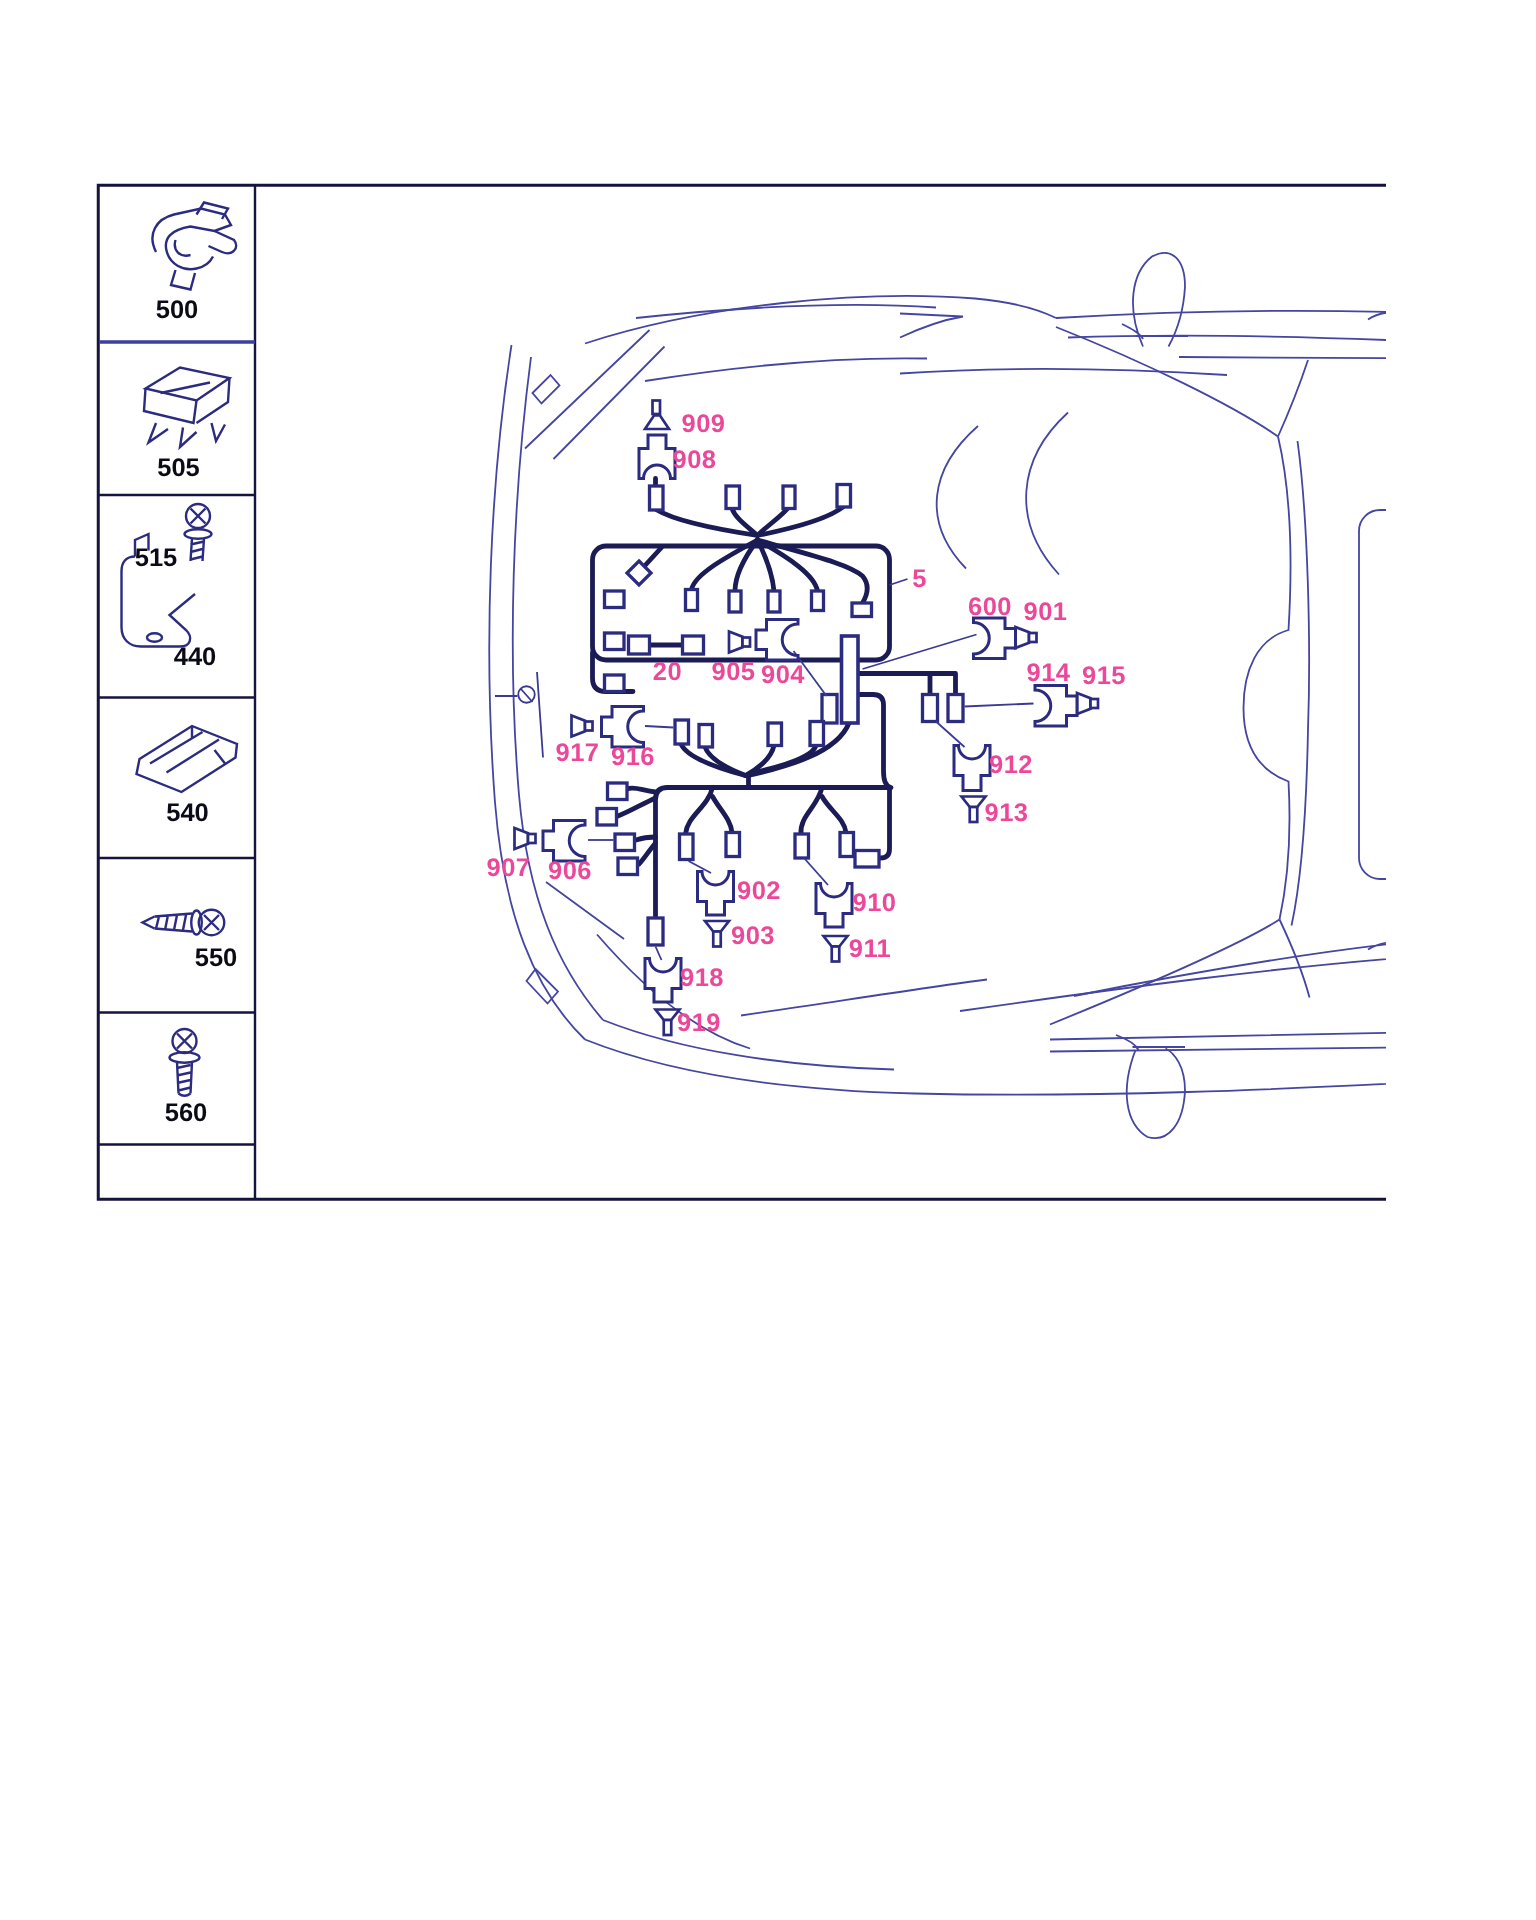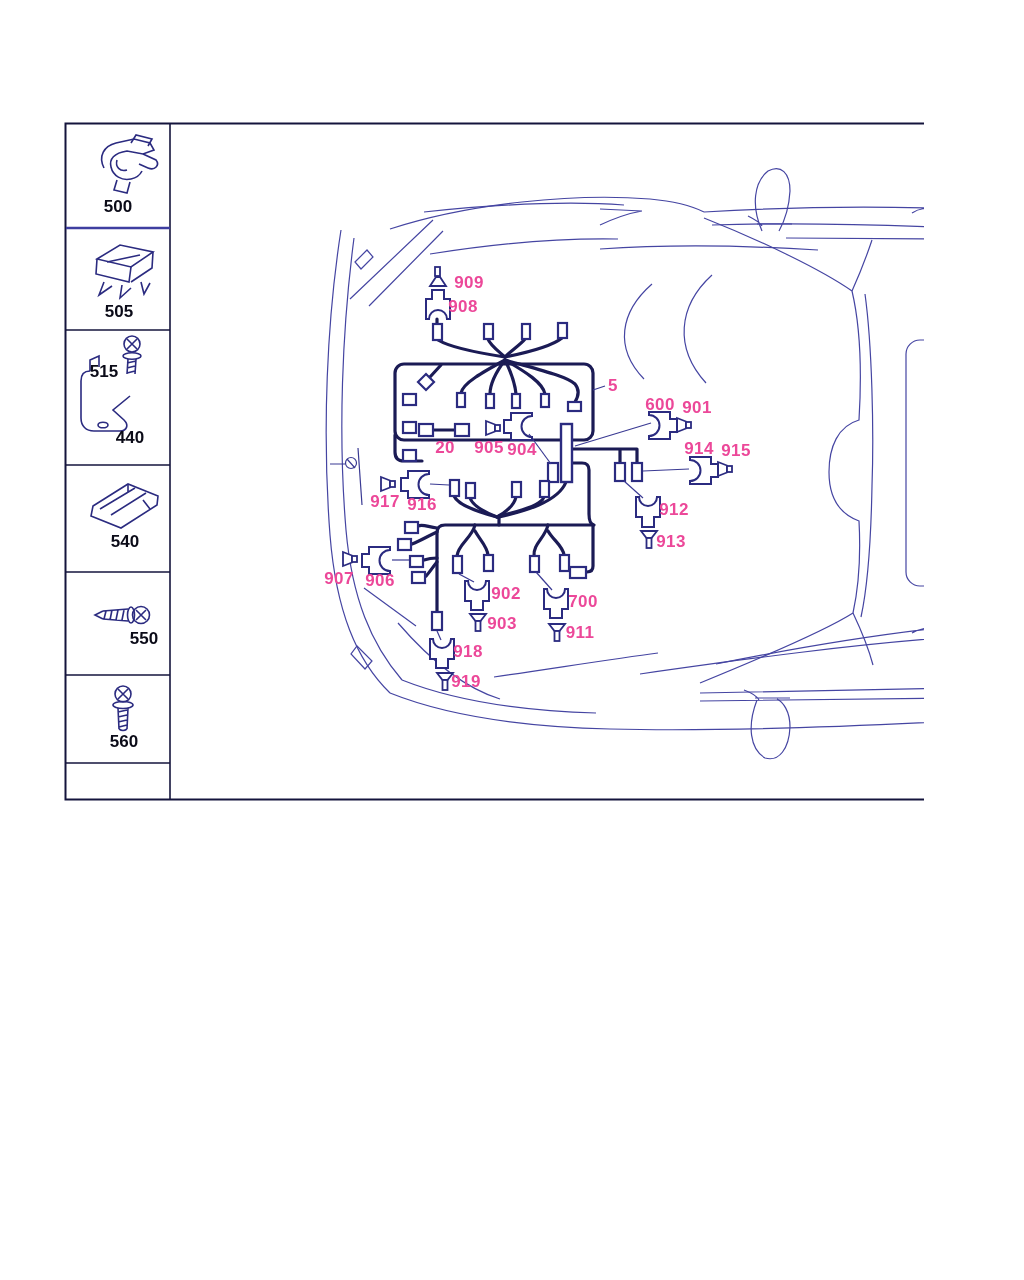--- a/index.html
+++ b/index.html
@@ -309,18 +309,18 @@
 <span class="co" style="left:699px;top:449px;">914</span>
 <span class="co" style="left:736px;top:451px;">915</span>
 <span class="co" style="left:385px;top:502px;">917</span>
 <span class="co" style="left:422px;top:505px;">916</span>
 <span class="co" style="left:674px;top:510px;">912</span>
 <span class="co" style="left:671px;top:542px;">913</span>
 <span class="co" style="left:339px;top:579px;">907</span>
 <span class="co" style="left:380px;top:581px;">906</span>
 <span class="co" style="left:506px;top:594px;">902</span>
 <span class="co" style="left:502px;top:624px;">903</span>
-<span class="co" style="left:583px;top:602px;">700</span>
+<span class="co" style="left:583px;top:602px;">910</span>
 <span class="co" style="left:580px;top:633px;">911</span>
 <span class="co" style="left:468px;top:652px;">918</span>
 <span class="co" style="left:466px;top:682px;">919</span>
 
 </div>
 
 </body></html>

